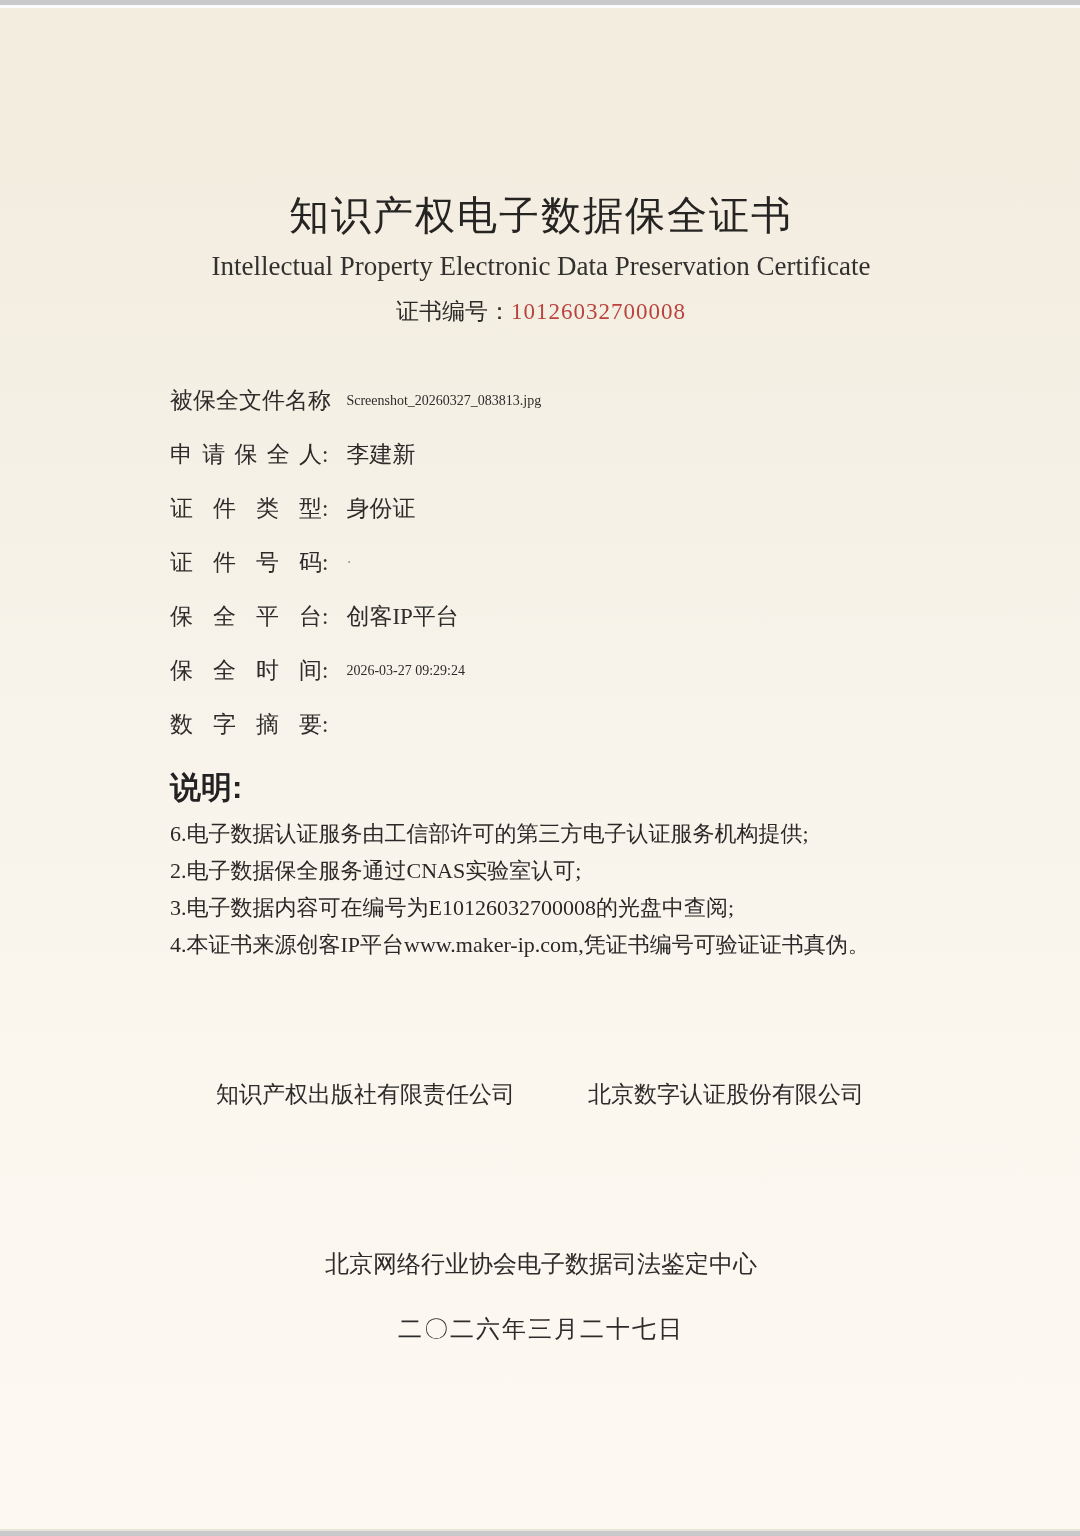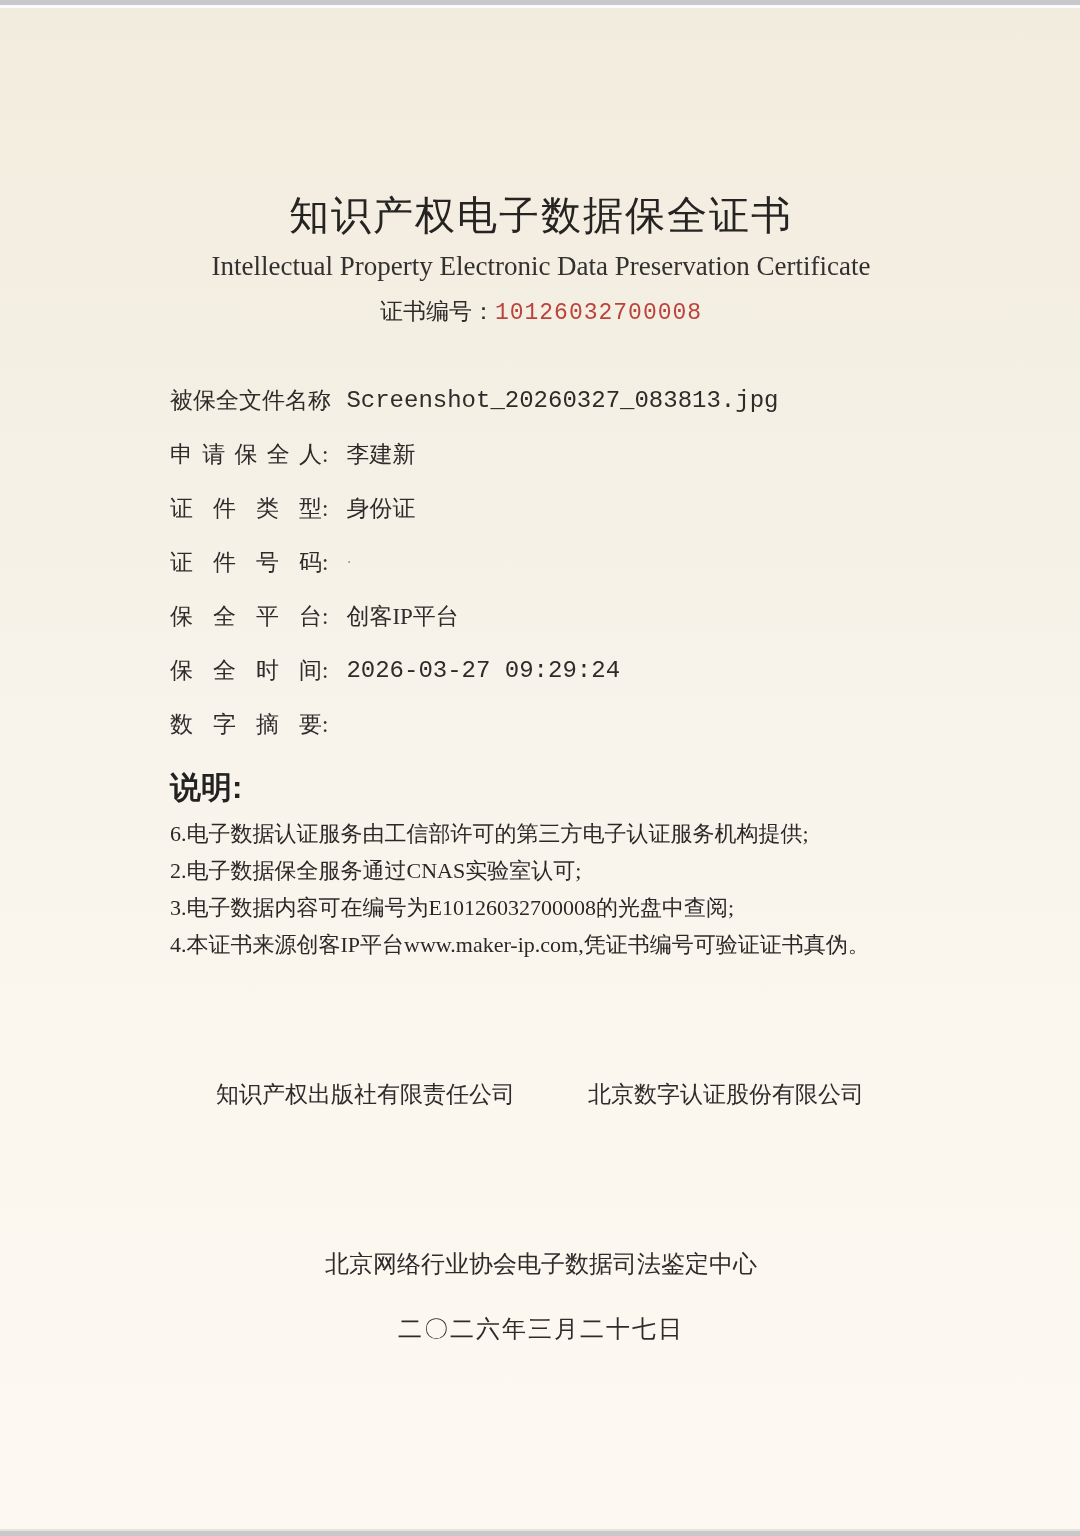--- a/index.html
+++ b/index.html
@@ -49,21 +49,21 @@
     color: #33312f;
   }
   .cert-no-line {
     margin-top: 14px;
     text-align: center;
     font-size: 23px;
     color: #2e2c2a;
   }
   .cert-no-value {
     color: #bb433d;
-    font-family: Liberation Mono, monospace;
+    font-family: Liberation Serif, serif;
     letter-spacing: 1px;
   }
 
   
   .fields {
     margin-top: 62px;
     font-size: 23px;
   }
   .field-row {
     display: flex;
@@ -79,22 +79,22 @@
     text-align: justify;
     text-align-last: justify;
     -moz-text-align-last: justify;
   }
   .field-colon {
     display: inline-block;
     margin-right: 18px;
   }
   .field-value { color: #2e2c2a; }
   .field-value.mono {
-    font-family: Liberation Mono, monospace;
-    font-size: 24px;
+    font-family: Liberation Serif, serif;
+    font-size: 14px;
     letter-spacing: 0px;
   }
   .field-value.faint { opacity: 0.45; font-size: 16px; }
 
   
   .statement {
     margin-top: 35px;
     font-size: 23px;
     line-height: 41px;
     text-indent: 2.6em;

